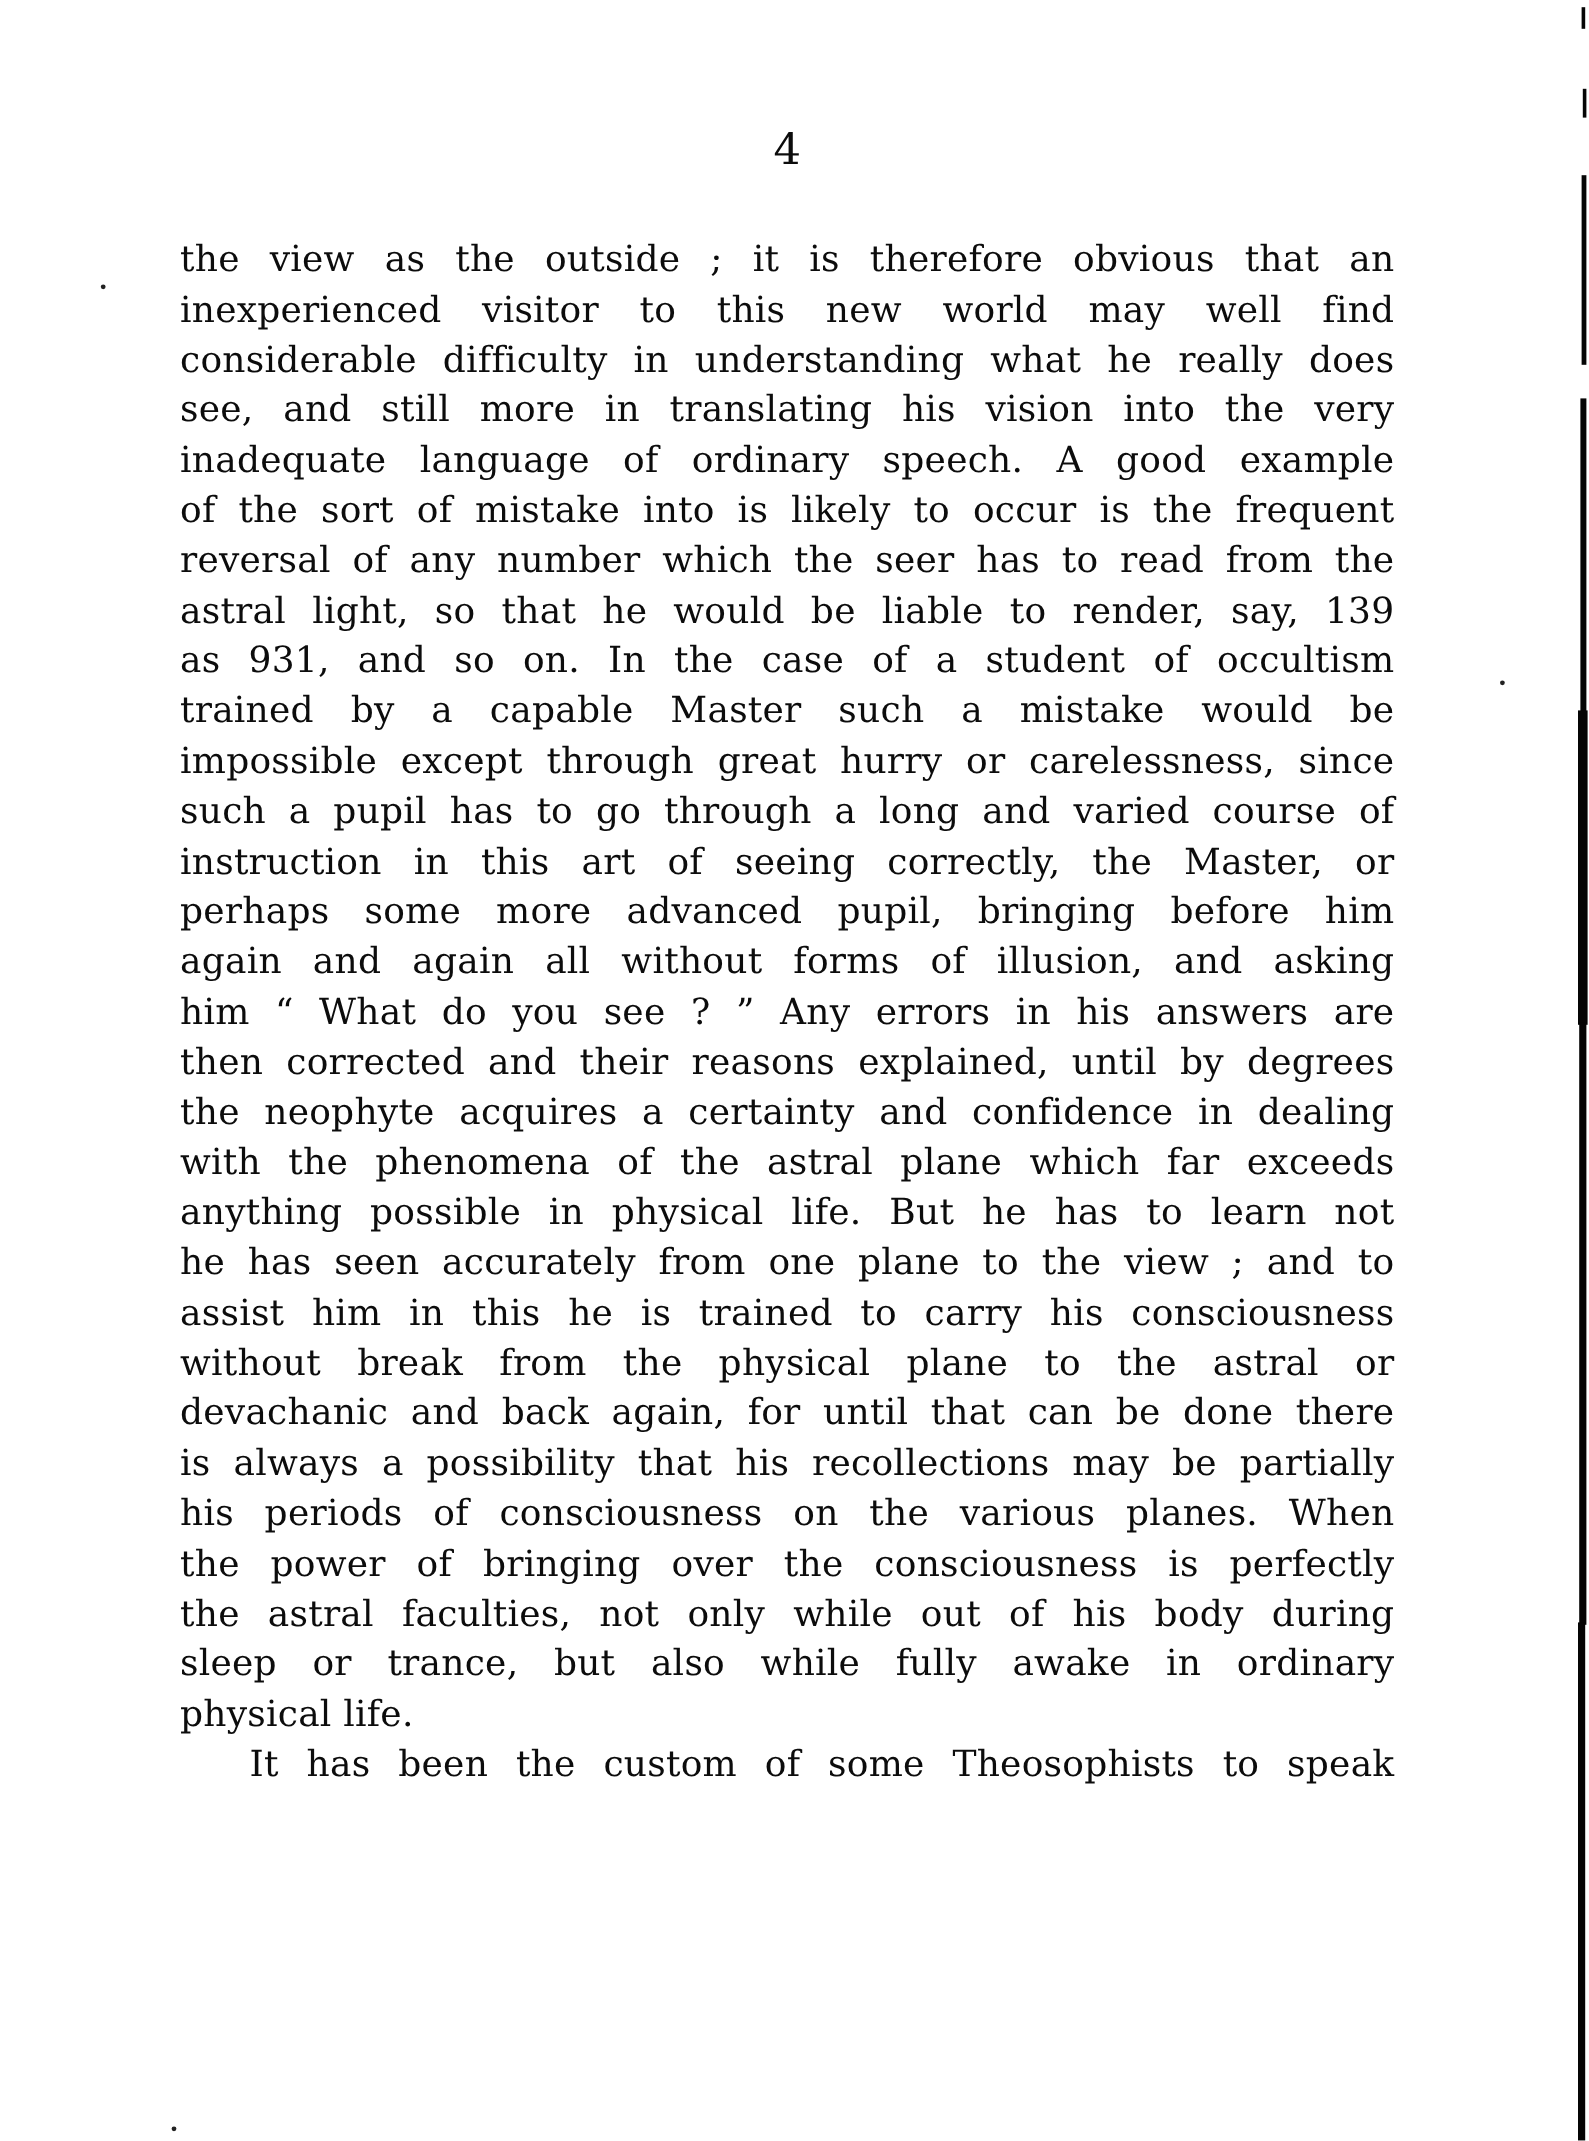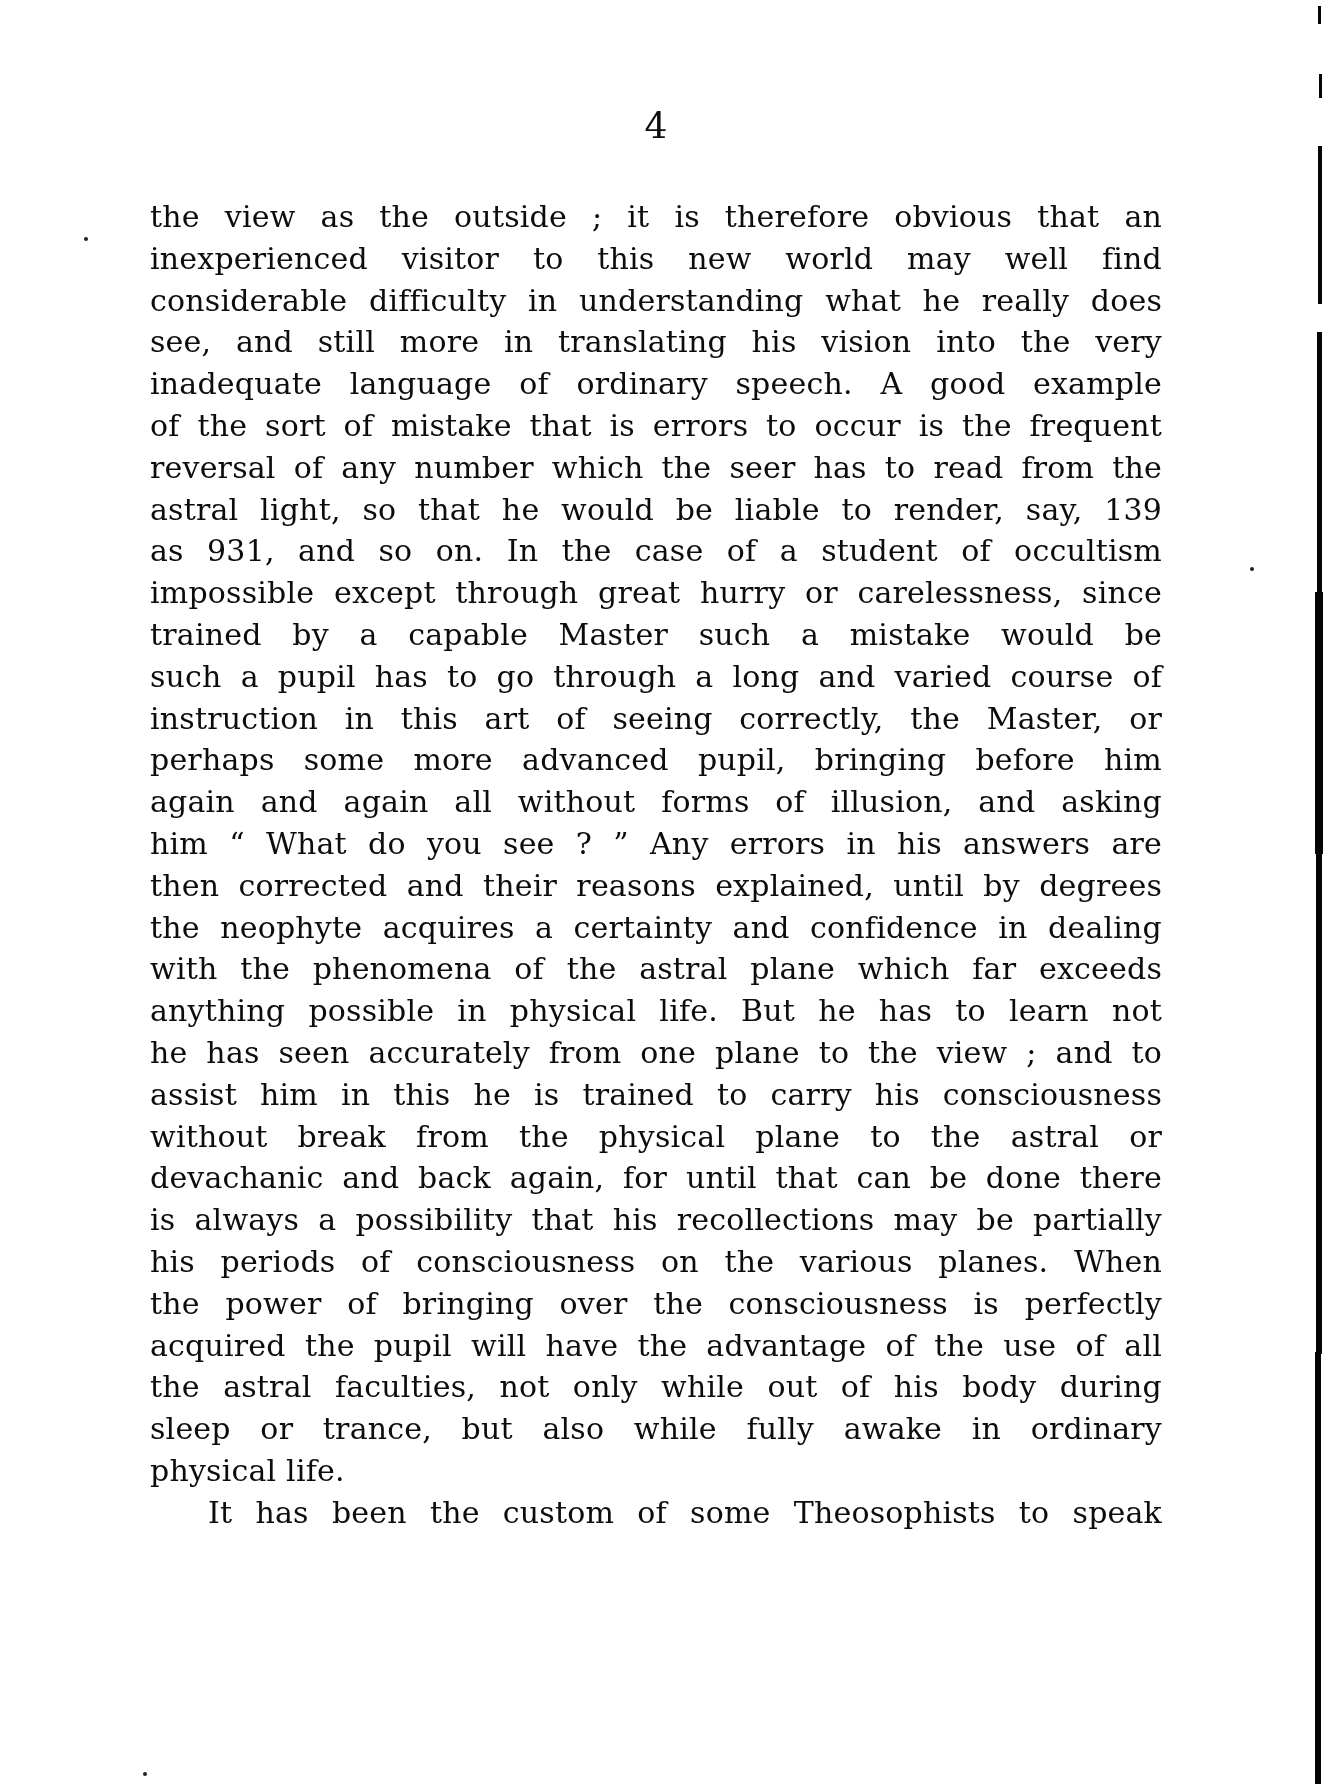--- a/index.html
+++ b/index.html
@@ -67,43 +67,42 @@
 
 <div class="page">
   <div class="page-number">4</div>
 
   <div class="text-block">
       <div class="line">the view as the outside ; it is therefore obvious that an</div>
       <div class="line">inexperienced visitor to this new world may well find</div>
       <div class="line">considerable difficulty in understanding what he really does</div>
       <div class="line">see, and still more in translating his vision into the very</div>
       <div class="line">inadequate language of ordinary speech.  A good example</div>
-      <div class="line">of the sort of mistake that is errors to occur is the frequent</div>
+      <div class="line">of the sort of mistake into is likely to occur is the frequent</div>
       <div class="line">reversal of any number which the seer has to read from the</div>
       <div class="line">astral light, so that he would be liable to render, say, 139</div>
       <div class="line">as 931, and so on.  In the case of a student of occultism</div>
+      <div class="line">trained by a capable Master such a mistake would be</div>
       <div class="line">impossible except through great hurry or carelessness, since</div>
-      <div class="line">trained by a capable Master such a mistake would be</div>
       <div class="line">such a pupil has to go through a long and varied course of</div>
       <div class="line">instruction in this art of seeing correctly, the Master, or</div>
       <div class="line">perhaps some more advanced pupil, bringing before him</div>
       <div class="line">again and again all without forms of illusion, and asking</div>
       <div class="line">him “ What do you see ? ”  Any errors in his answers are</div>
       <div class="line">then corrected and their reasons explained, until by degrees</div>
       <div class="line">the neophyte acquires a certainty and confidence in dealing</div>
       <div class="line">with the phenomena of the astral plane which far exceeds</div>
       <div class="line">anything possible in physical life.  But he has to learn not</div>
       <div class="line">he has seen accurately from one plane to the view ; and to</div>
       <div class="line">assist him in this he is trained to carry his consciousness</div>
       <div class="line">without break from the physical plane to the astral or</div>
       <div class="line">devachanic and back again, for until that can be done there</div>
       <div class="line">is always a possibility that his recollections may be partially</div>
       <div class="line">his periods of consciousness on the various planes.  When</div>
       <div class="line">the power of bringing over the consciousness is perfectly</div>
-      <div class="line">acquired the pupil will have the advantage of the use of all</div>
       <div class="line">the astral faculties, not only while out of his body during</div>
       <div class="line">sleep or trance, but also while fully awake in ordinary</div>
       <div class="line no-just">physical life.</div>
       <div class="line" style="text-indent: 58px;">It has been the custom of some Theosophists to speak</div>
     </div>
 
   <div id="scan-rule">
       <div class="scan-rule-seg" style="left: 1318px; top: 6px; width: 3px; height: 18px; background: rgb(5, 5, 5);"></div>
       <div class="scan-rule-seg" style="left: 1319px; top: 74px; width: 3px; height: 24px; background: rgb(5, 5, 5);"></div>
       <div class="scan-rule-seg" style="left: 1318px; top: 146px; width: 4px; height: 158px; background: rgb(5, 5, 5);"></div>

